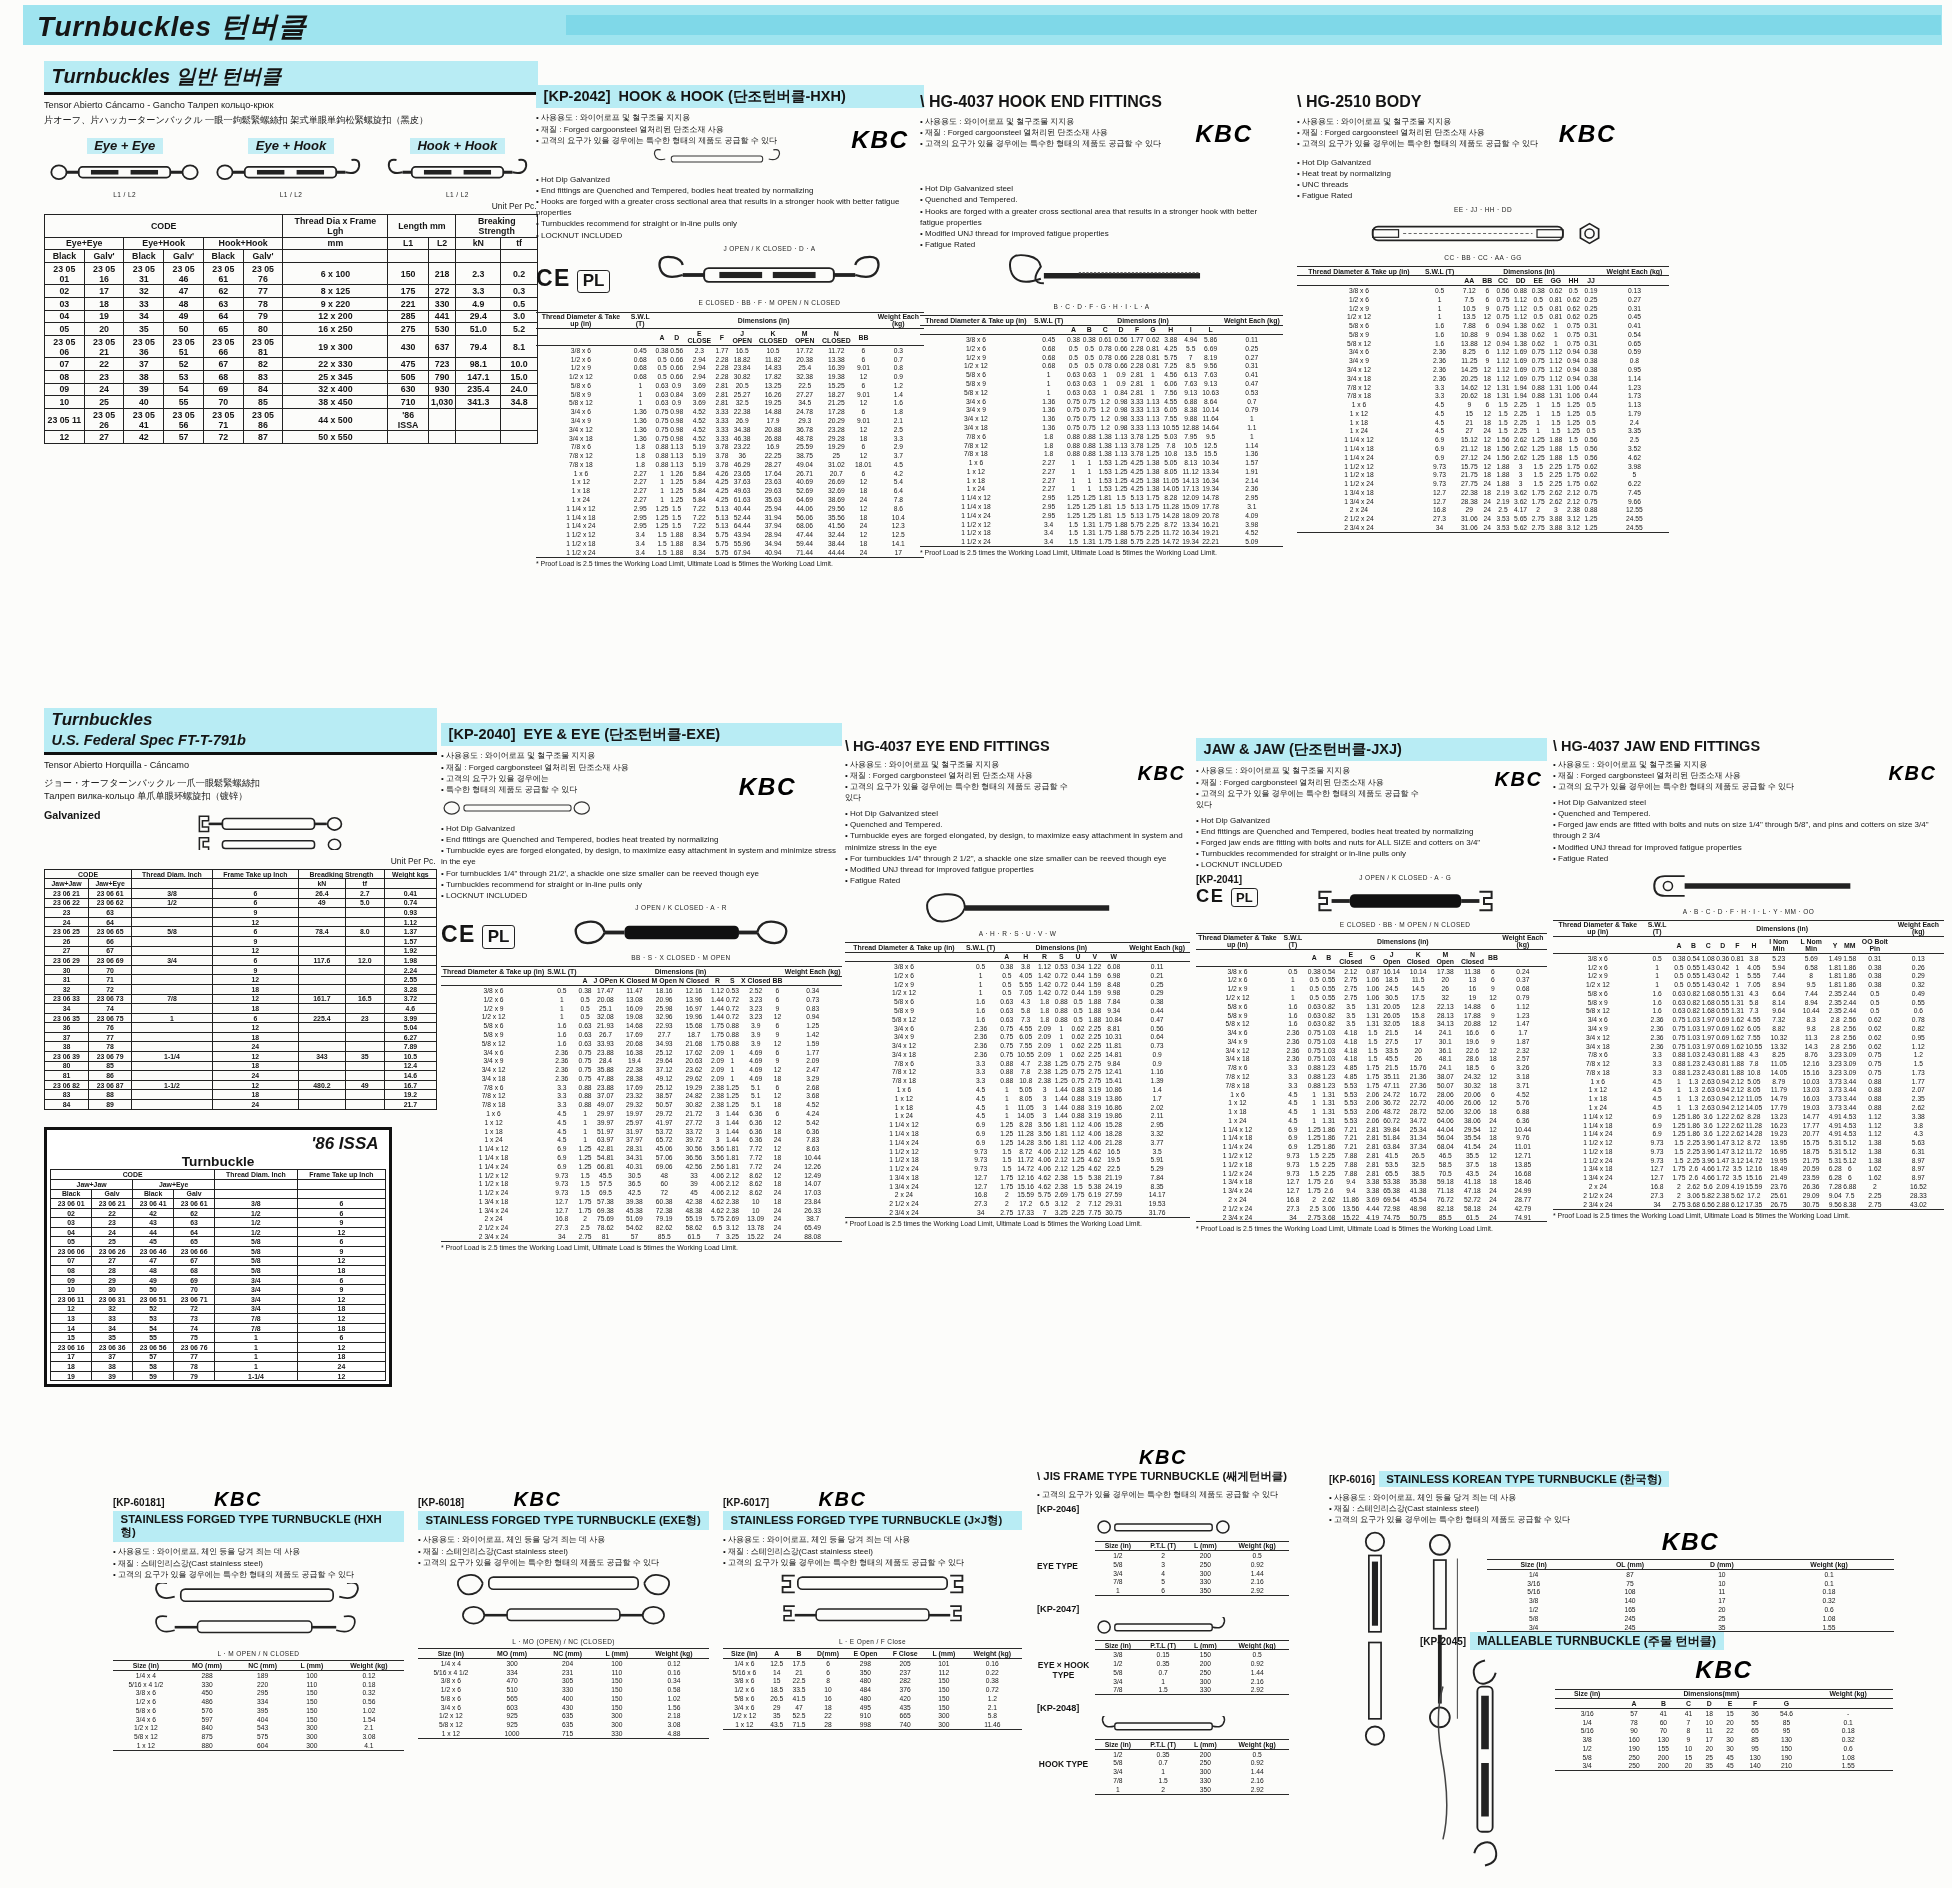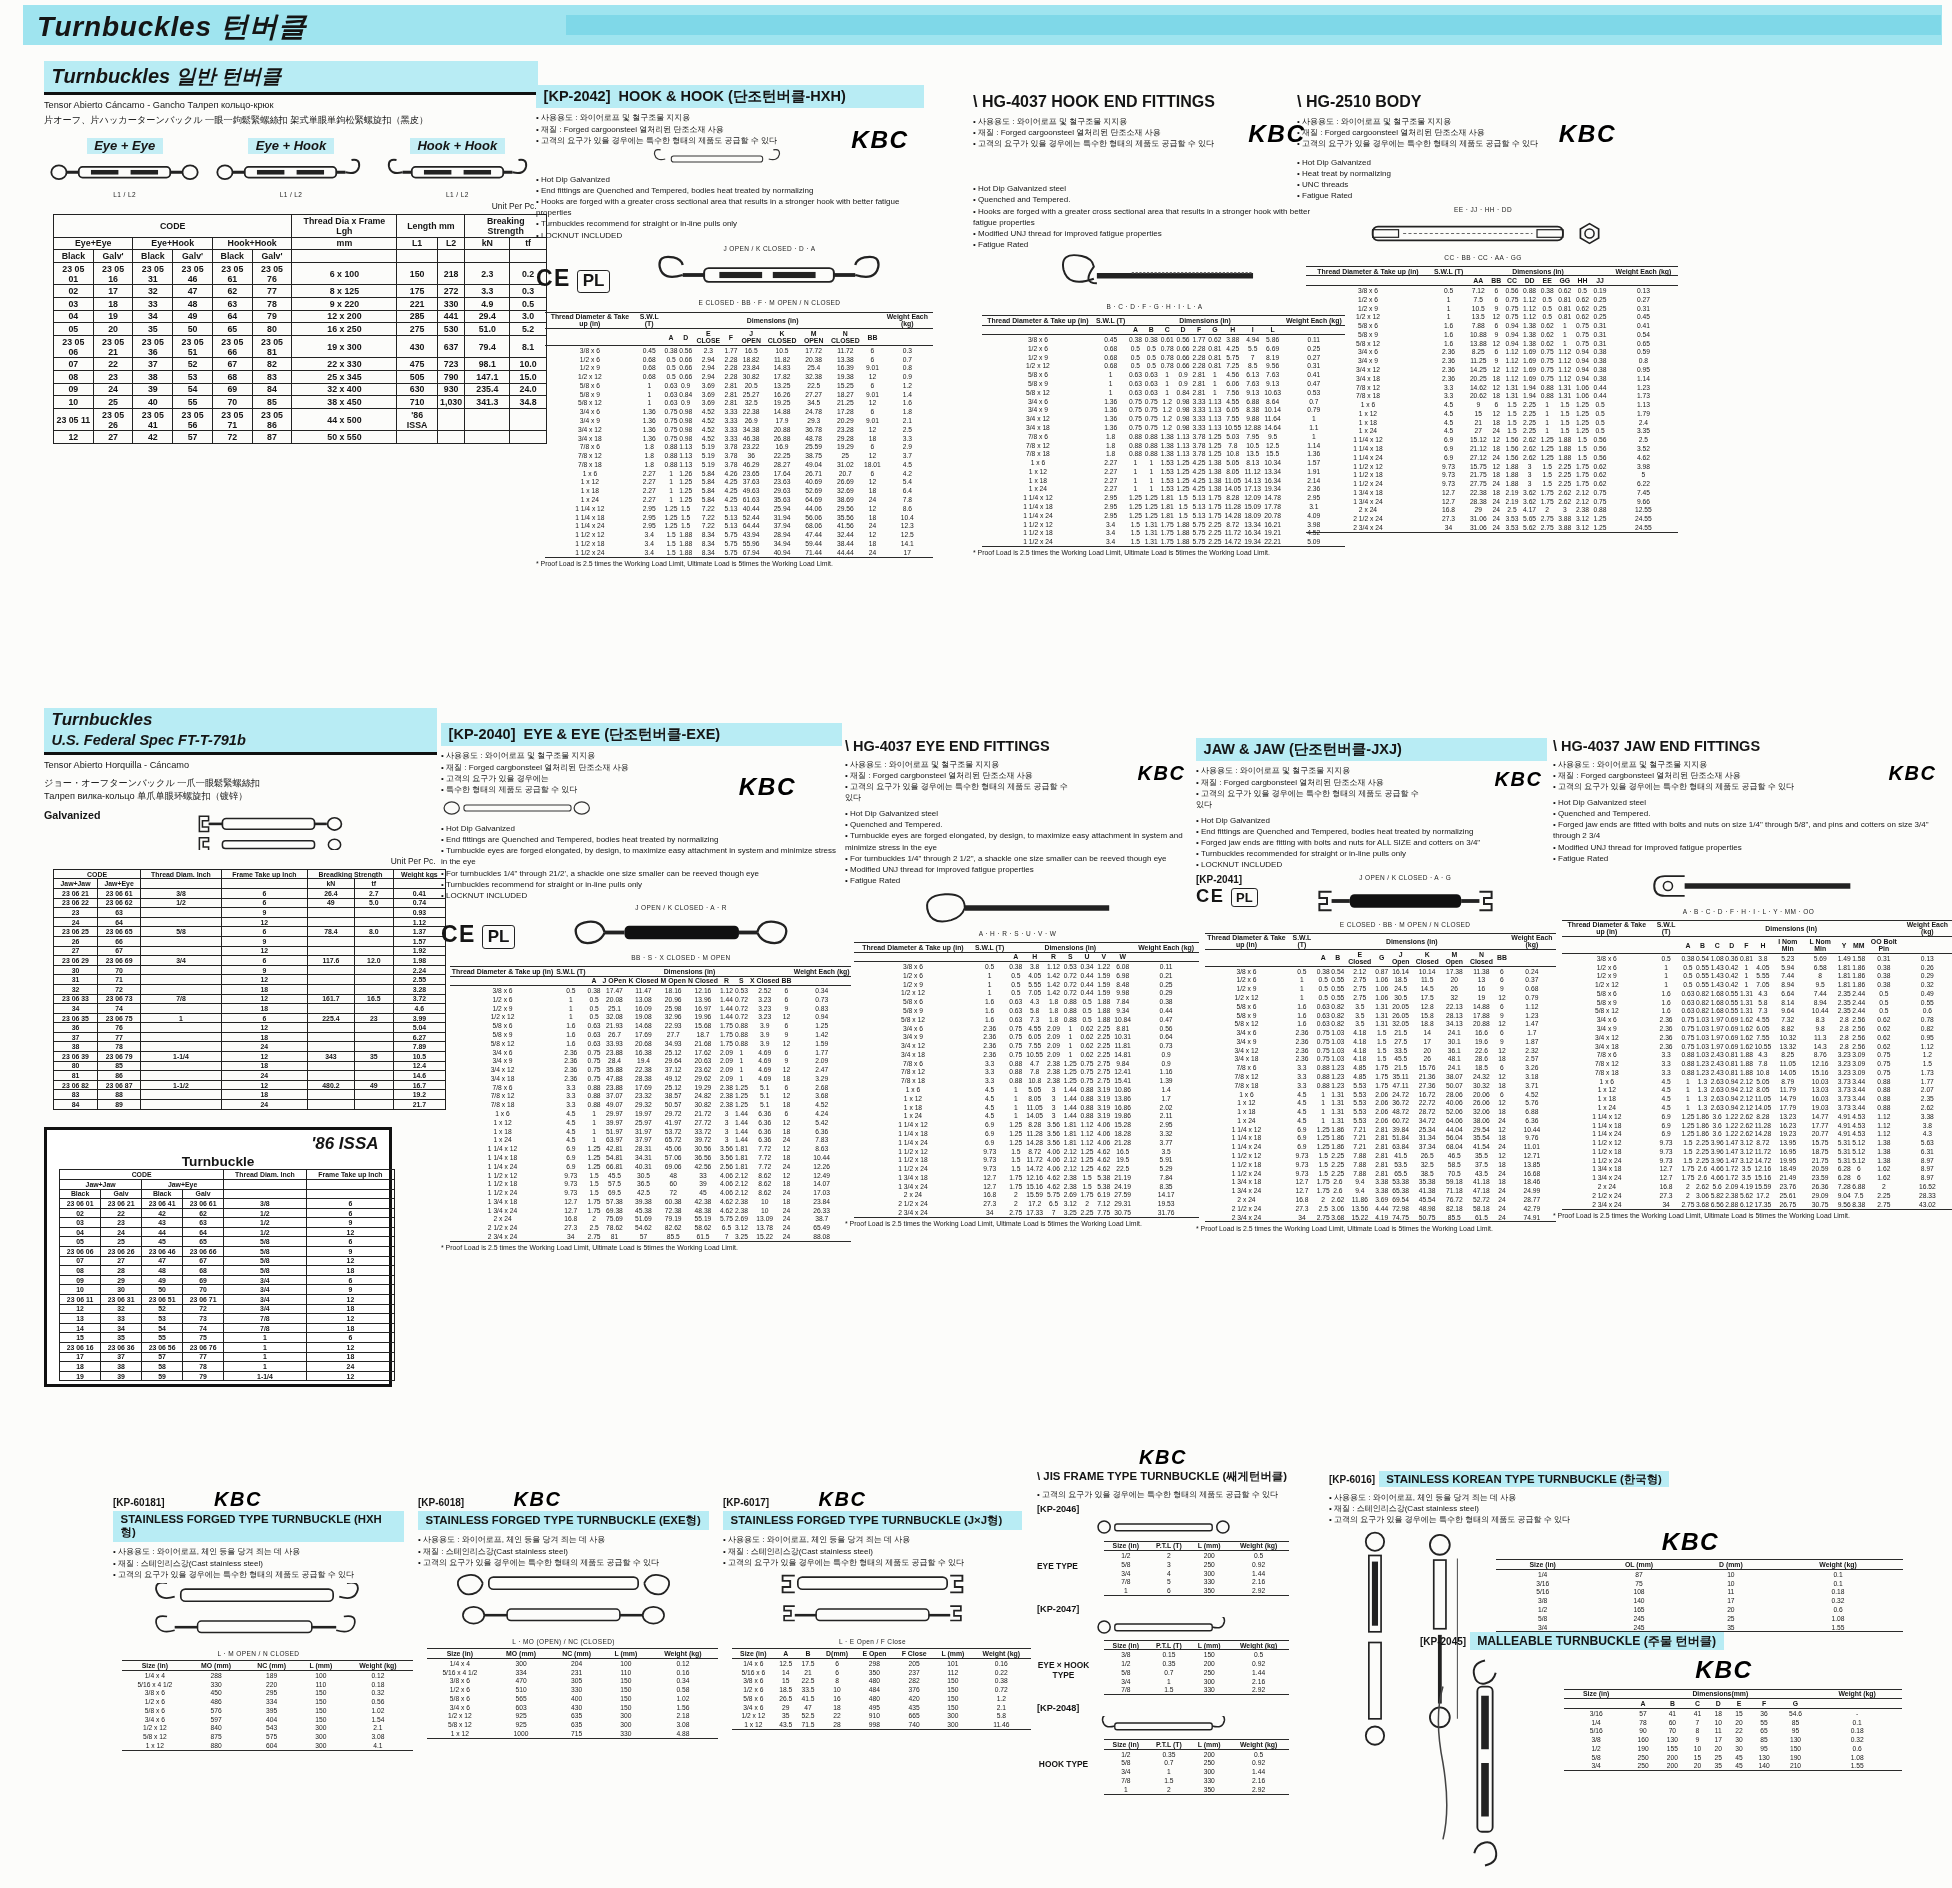--- a/index.html
+++ b/index.html
@@ -18,21 +18,21 @@
   .kbc{color:#000000;font-weight:bold;font-style:italic;font-size:24.4px;letter-spacing:1.5px;font-family:"Liberation Sans",sans-serif;}
   .kbc.small{font-size:20px;}
   .cemark{font-size:23px;font-weight:bold;letter-spacing:1.5px;}
   .plmark{display:inline-block;border:1.5px solid #222;border-radius:3.1px;font-size:17px;font-weight:bold;padding:0.8px 4.6px;margin-left:6.1px;}
   .unit{font-size:8.4px;text-align:right;margin:3.1px 1.5px;}
   .typelbl{background:#c4eef5;font-weight:bold;font-style:italic;font-size:13px;text-align:center;padding:0.8px 7.6px;display:inline-block;}
   .dcap{font-size:6.5px;text-align:center;color:#222;letter-spacing:0.4px;}
   .fn{font-size:6.9px;margin-top:2.3px;}
   .stamp{font-size:17px;font-weight:bold;font-style:italic;border:2.3px solid #111;padding:0.8px 7.6px;display:inline-block;background:#fff;}
   .stamp.plain{border:none;}
-  table{border-collapse:collapse;background:transparent;margin-left:9px;}
+  table{border-collapse:collapse;background:transparent;}
   table.rule{width:100%;border-top:1.5px solid #2a2a2a;border-bottom:1.5px solid #2a2a2a;}
   table.rule th{font-size:6.9px;font-weight:bold;padding:0.8px 0.8px;text-align:center;border-bottom:0.8px solid #2a2a2a;}
   table.rule td{font-size:6.7px;padding:0.9px 0.8px;text-align:center;}
   table.grid{width:100%;}
   table.grid th,table.grid td{border:1.1px solid #222;font-size:8.8px;padding:0.8px 2.3px;text-align:center;font-weight:bold;}
   table.grid td{font-weight:bold;}
   table.small td,table.small th{font-size:6.9px;}
   .issabox{border:3.8px solid #111;padding:3.1px;background:#fff;}
   .dsvg{display:block;margin:3.1px auto;}
   .flexrow{display:flex;gap:5px;align-items:flex-start;}
@@ -683,21 +683,21 @@
               <td>44.44</td>
               <td>24</td>
               <td>17</td>
             </tr>
           </tbody>
         </table>
       <div class="fn">* Proof Load is 2.5 times the Working Load Limit, Ultimate Load is 5times the Working Load Limit.</div>
     </div>
   </div>
 
-  <div class="sec" style="left:973px;top:93px;width:363px;">
+  <div class="sec" style="left:920px;top:93px;width:363px;">
     <div class="slashttl">\ <span>HG-4037 HOOK END FITTINGS</span></div>
     <div style="position:relative;">
       <div class="bullets" style="width:252px;">
           <div class="bullet">• 사용용도 : 와이어로프 및 철구조물 지지용</div>
           <div class="bullet">• 재질 : Forged cargoonsteel 열처리된 단조소재 사용</div>
           <div class="bullet">• 고객의 요구가 있을 경우에는 특수한 형태의 제품도 공급할 수 있다</div>
         </div>
       <div class="kbc" style="position:absolute;right:30.5px;top:4.6px;">KBC</div>
       <div class="bullets" style="margin-top:34px;">
           <div class="bullet">• Hot Dip Galvanized steel</div>

